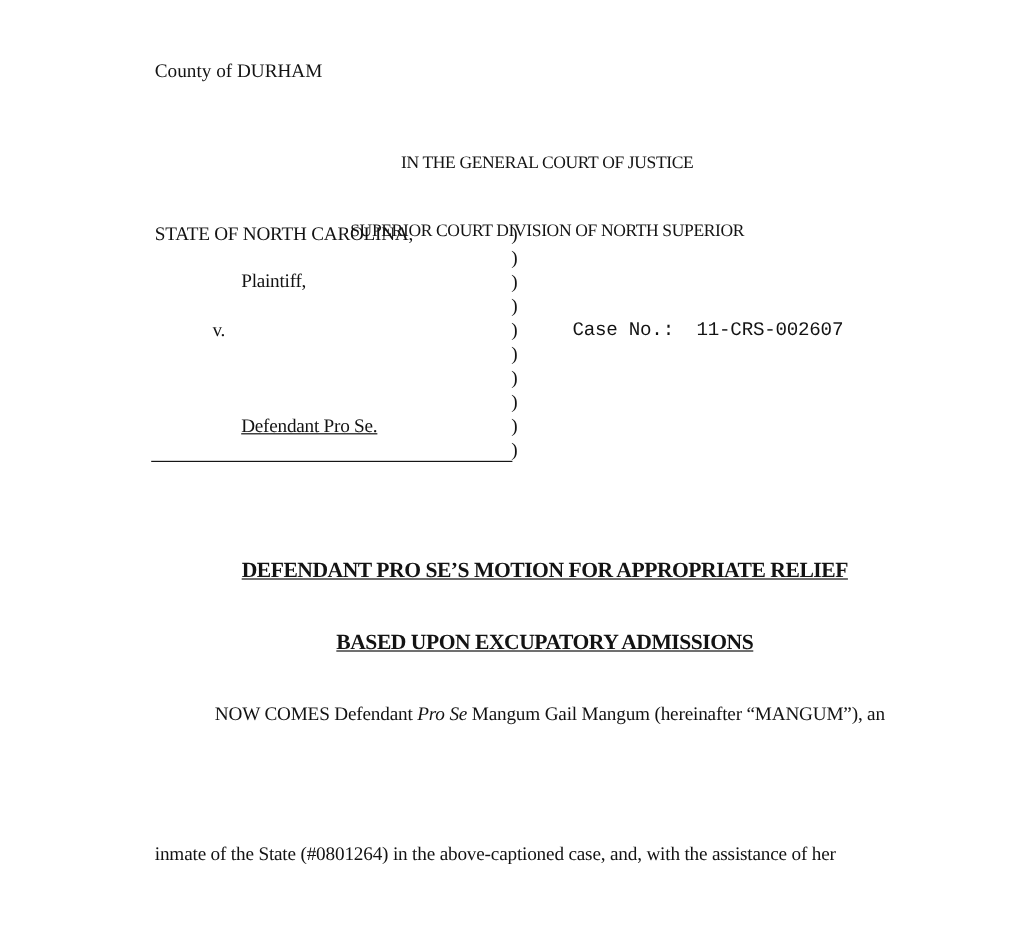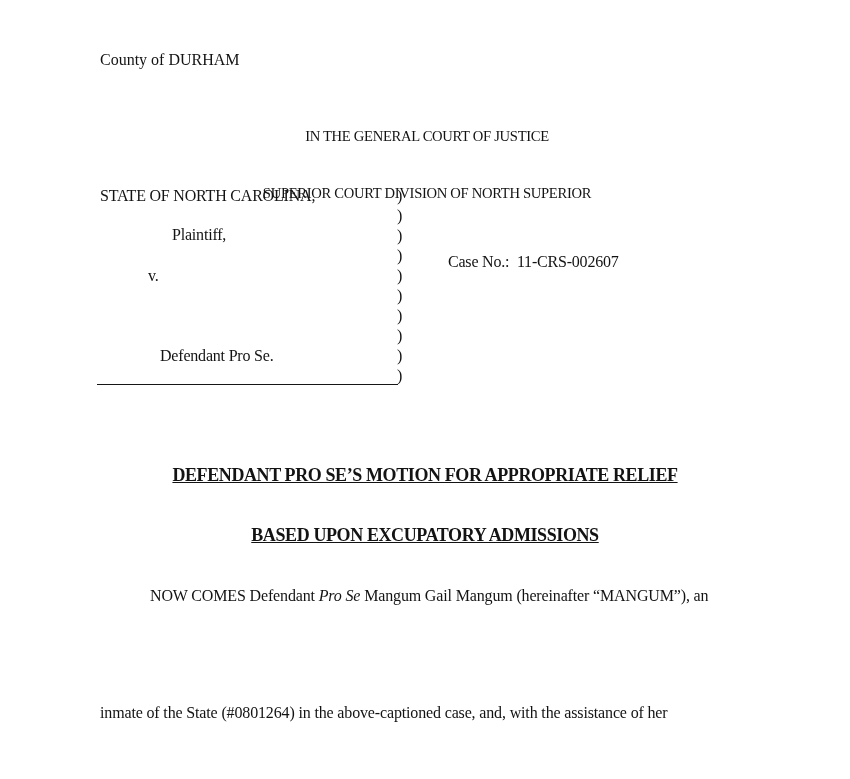--- a/index.html
+++ b/index.html
@@ -5,48 +5,48 @@
   html, body { margin: 0; padding: 0; background: #ffffff; }
   .page {
     position: relative;
     width: 850px;
     height: 779px;
     background: #ffffff;
     font-family: "Liberation Serif", serif;
     color: #131313;
     overflow: hidden;
   }
-  .abs { position: absolute; white-space: pre; }
+  .abs { position: absolute; white-space: pre; margin-left: 29px; }
 
   .county-line {
     left: 100px; top: 50px;
     font-size: 16px; line-height: 20px;
   }
   .court-block {
     left: 2px; top: 88px; width: 850px;
     text-align: center;
     font-size: 14.6px; line-height: 19.3px;
     letter-spacing: -0.3px;
   }
   .cap-text { font-size: 16px; line-height: 20px; letter-spacing: -0.2px; }
   .cap-state      { left: 100px; top: 186px; }
   .cap-plaintiff  { left: 172px; top: 225px; }
   .cap-versus     { left: 148px; top: 266px; }
   .cap-defendant  { left: 100px; top: 305px; }
-  .cap-defrole    { left: 160px; top: 346px; }
+  .cap-defrole    { left: 172px; top: 346px; text-decoration: underline; }
   .paren-col {
     left: 397px; top: 186px;
     font-size: 16px; line-height: 20px;
     white-space: pre;
   }
   .caption-underline {
     left: 97px; top: 384px; width: 301px; height: 0;
     border-top: 1.6px solid #161616;
   }
-  .case-no { left: 448px; top: 252px; }
+  .case-no { left: 448px; top: 265px; font-family: Liberation Mono, monospace; }
 
   .title-block {
     left: 0; top: 425px; width: 850px;
     text-align: center;
     font-size: 18px; line-height: 20px;
     font-weight: bold;
     letter-spacing: -0.4px;
   }
   .title-block .u { text-decoration: underline; }
 

